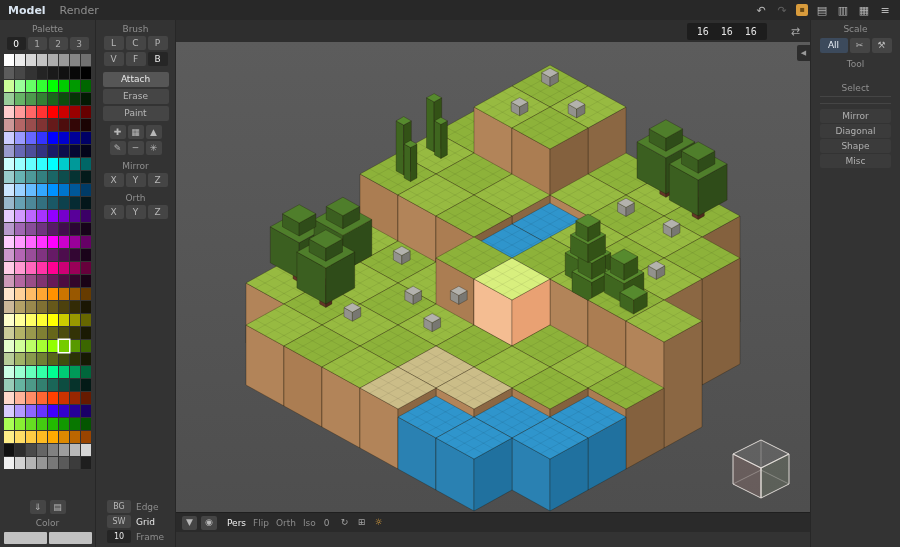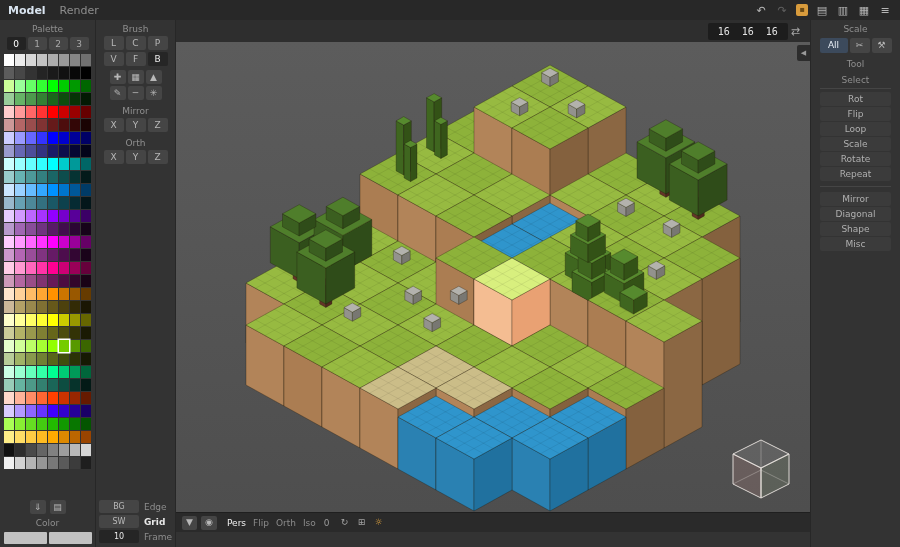--- a/index.html
+++ b/index.html
@@ -45,28 +45,28 @@
   .btn{background:#454545;color:#b8b8b8;border-radius:2px;font-size:9px;display:flex;align-items:center;justify-content:center;cursor:default;line-height:1;}
   .btn.pressed{background:#262626;color:#ededed;}
   .btn.lit{background:#565656;color:#e8e8e8;}
   .btn-row{display:flex;gap:2px;margin-bottom:2px;}
   .btn.sm{width:20px;height:14px;}
   .btn.wide{width:66px;height:15px;margin-bottom:2px;}
   .icon-row{display:flex;gap:2px;margin-bottom:2px;justify-content:center;}
   .sec-label{font-size:9px;color:#8f8f8f;text-align:center;margin:4px 0 2px;}
   .brush-display{margin-top:auto;padding-bottom:4px;display:flex;flex-direction:column;gap:2px;}
   .disp-row{display:flex;align-items:center;gap:5px;}
-  .btn.tiny{width:40px;height:13px;font-size:8px;}
+  .btn.tiny{width:24px;height:13px;font-size:8px;}
   .btn.tiny.input{background:#252525;color:#e8e8e8;}
   .disp-label{font-size:9px;color:#8d8d8d;}
-  .disp-label.active{color:#e8e8e8;font-weight:bold;}
+  .disp-label.active{color:#e8e8e8;}
 
   
   .viewport{flex:1;display:flex;flex-direction:column;min-width:0;background:#333;}
-  .vp-header{height:22px;background:#2e2e2e;display:flex;align-items:center;padding:0 10px;gap:3px;flex:none;}
+  .vp-header{height:22px;background:#2e2e2e;display:flex;align-items:center;padding:0 10px;gap:24px;flex:none;}
   .vp-spacer{flex:1;}
   .size-box{background:#1d1d1d;border-radius:2px;color:#e3e3e3;font-size:10px;padding:3px 10px;display:flex;gap:12px;font-family:"DejaVu Sans Mono",monospace;}
   .resize-icon{color:#a5a5a5;font-size:11px;}
   .scene-wrap{position:relative;height:470px;background:linear-gradient(#5c5c5c,#4e4e4e);overflow:hidden;flex:none;}
   #scene{position:absolute;inset:0;width:100%;height:100%;}
   .collapse-tab{position:absolute;top:3px;right:0;width:13px;height:16px;background:#2d2d2d;color:#9a9a9a;font-size:7px;display:flex;align-items:center;justify-content:center;border-radius:2px 0 0 2px;}
   #navcube{position:absolute;right:12px;bottom:6px;}
   .console-bar{height:20px;background:#2a2a2a;border-top:1px solid #1f1f1f;display:flex;align-items:center;gap:4px;padding:0 6px;flex:none;font-size:9px;}
   .console-input{flex:1;background:#1b1b1b;height:14px;border-radius:2px;color:#9a9a9a;display:flex;align-items:center;padding:0 7px;font-size:10px;}
   .view-modes{display:flex;gap:7px;margin-left:6px;}
@@ -77,21 +77,21 @@
   .vp-void{height:15px;background:#333;flex:none;}
 
   
   .edit-row{display:flex;gap:2px;margin:2px 0;justify-content:center;}
   .btn.all{width:28px;height:15px;background:#3c4a5c;color:#e8eef5;}
   .btn.icon{width:20px;height:15px;}
   .pair-row{display:flex;gap:2px;margin-bottom:2px;}
   .btn.half{flex:1;height:15px;}
   .flat-btn{height:14px;margin:1px 4px;background:#3b3b3b;border-radius:2px;display:flex;align-items:center;justify-content:center;color:#b0b0b0;font-size:9px;}
   .hr{height:1px;background:#454545;margin:4px 4px;}
-  .sec-label.lined{border-bottom:1px solid #454545;padding-bottom:3px;margin:4px 4px 2px;}
+  .sec-label.lined{border-bottom:1px solid #454545;padding-bottom:3px;margin:12px 4px 2px;}
 </style>
 </head>
 <body>
 
 <div class="app">
 
   <header class="topbar">
     <div class="tb-tabs" id="tb-tabs">
         <div class="tb-tab active">Model</div>
         <div class="tb-tab">Render</div>
@@ -392,20 +392,25 @@
       <div class="panel-title">Brush</div>
       <div class="btn-row" id="brush-row1">
           <div class="btn sm">L</div>
           <div class="btn sm">C</div>
           <div class="btn sm">P</div>
         </div>
       <div class="btn-row" id="brush-row2">
           <div class="btn sm">V</div>
           <div class="btn sm">F</div>
           <div class="btn sm pressed">B</div>
+        </div>
+      <div id="brush-modes" style="margin-top:4px;">
+          <div class="btn wide lit">Attach</div>
+          <div class="btn wide">Erase</div>
+          <div class="btn wide">Paint</div>
         </div>
       <div id="brush-icons" style="margin-top:2px;">
           <div class="icon-row">
             <span class="mini-btn">✚</span>
             <span class="mini-btn">▦</span>
             <span class="mini-btn">▲</span>
           </div>
           <div class="icon-row">
             <span class="mini-btn">✎</span>
             <span class="mini-btn">─</span>
@@ -1131,28 +1136,20 @@
       <div class="panel-title">Scale</div>
       <div class="edit-row">
         <div class="btn all">All</div>
         <span id="edit-iconbtns" style="display:flex;gap:2px;">
             <span class="btn icon">✂</span>
             <span class="btn icon">⚒</span>
           </span>
       </div>
       <div class="sec-label">Tool</div>
       <div class="sec-label lined">Select</div>
-      <div id="edit-select-items">
-          <div class="flat-btn">Rot</div>
-          <div class="flat-btn">Flip</div>
-          <div class="flat-btn">Loop</div>
-          <div class="flat-btn">Scale</div>
-          <div class="flat-btn">Rotate</div>
-          <div class="flat-btn">Repeat</div>
-        </div>
       <div class="hr"></div>
       <div id="edit-extra-items">
           <div class="flat-btn">Mirror</div>
           <div class="flat-btn">Diagonal</div>
           <div class="flat-btn">Shape</div>
           <div class="flat-btn">Misc</div>
         </div>
     </aside>
 
   </div>

